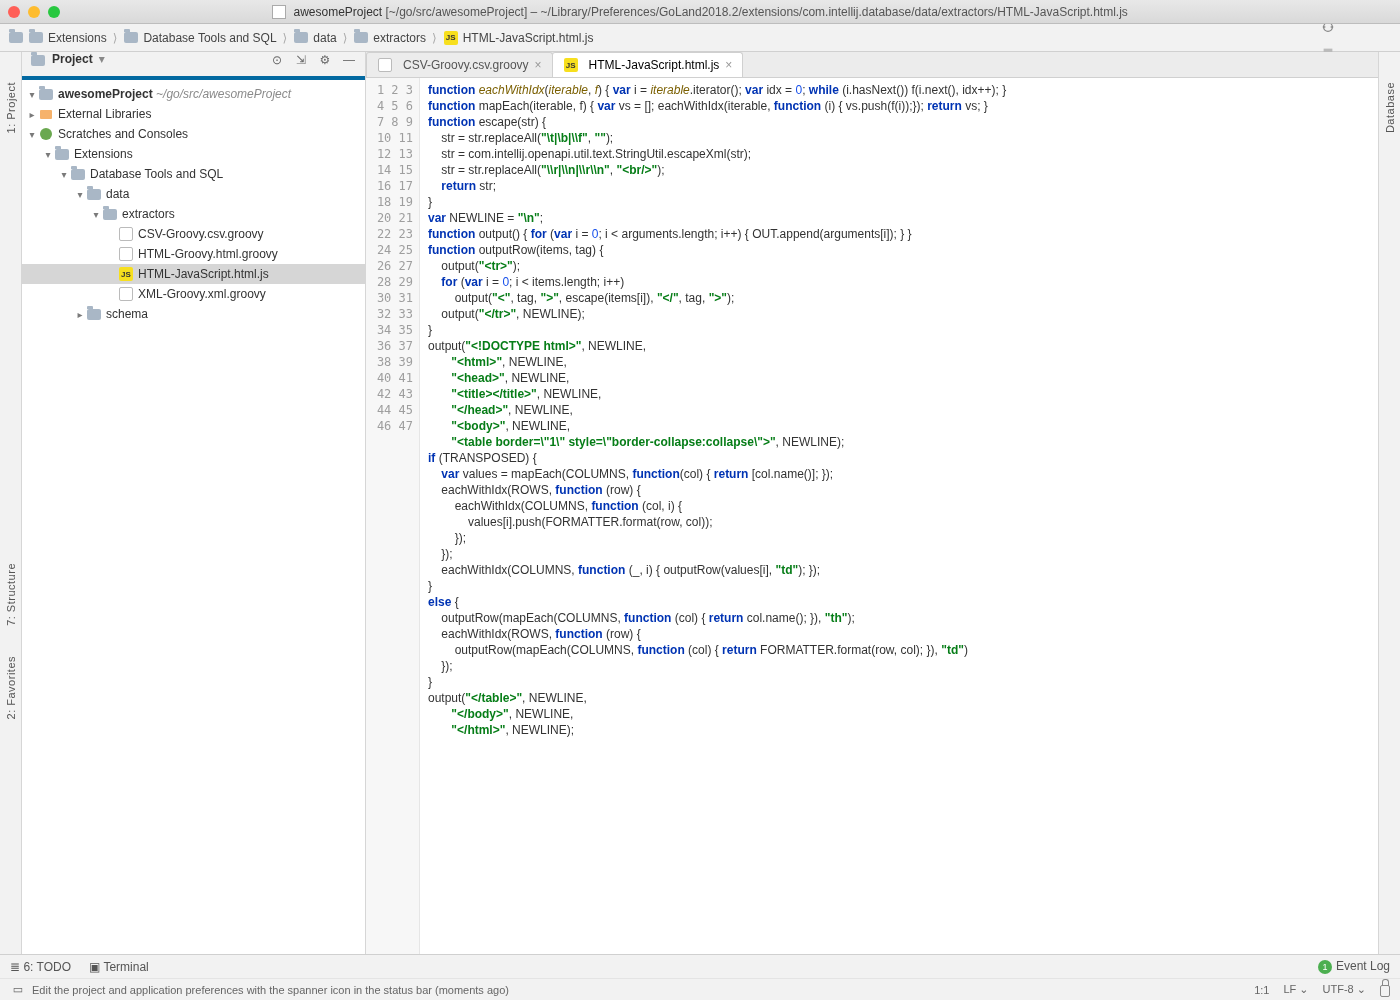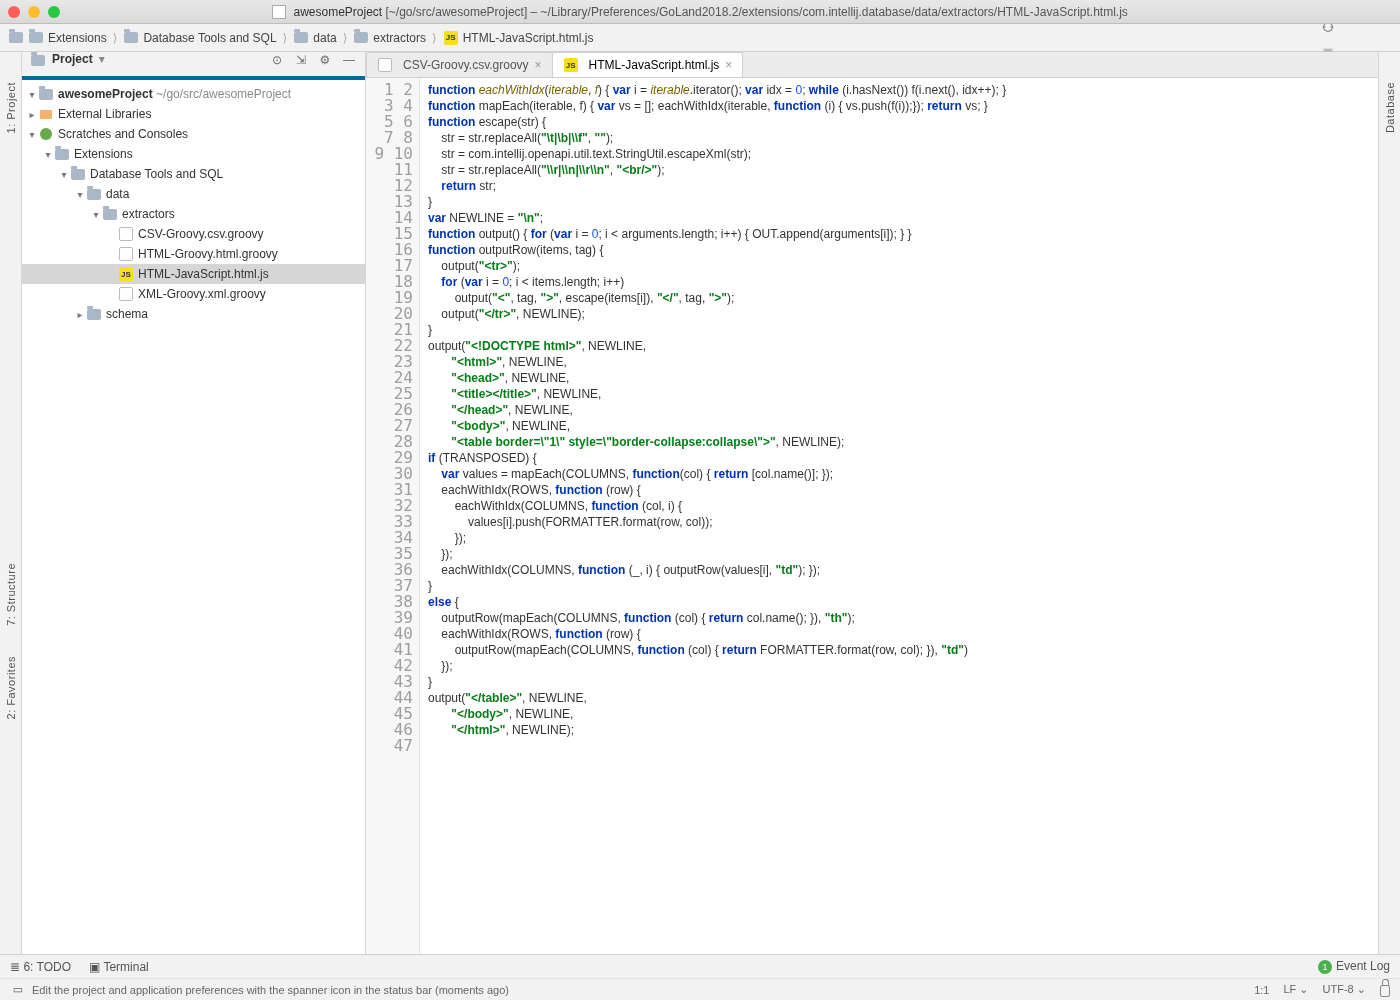--- a/index.html
+++ b/index.html
@@ -31,29 +31,29 @@
 .panel-header .actions { margin-left:auto; display:flex; gap:8px; color:#888; }
 .tree { flex:1; overflow:auto; padding: 4px 0; }
 .tree-row { display:flex; align-items:center; height: 20px; padding-right: 6px; white-space: nowrap; }
 .tree-row.selected { background:#d6d6d6; }
 .tw { width: 12px; text-align:center; color:#7a7a7a; font-size:10px; }
 .node-icon { width: 16px; height: 16px; margin-right: 4px; display:inline-flex; align-items:center; justify-content:center; }
 .folder { background:#a9b7c6; border-radius:2px; width:14px; height:11px; position:relative; }
 .folder:before { content:""; position:absolute; top:-3px; left:0; width:6px; height:3px; background:#a9b7c6; border-radius:1px 1px 0 0;}
 .file-js { width:14px; height:14px; background:#f7df1e; border-radius:2px; font-size:8px; font-weight:700; color:#333; display:flex; align-items:center; justify-content:center;}
 .file-gen { width:14px; height:14px; background:#fff; border:1px solid #bbb; border-radius:2px; }
-.muted { color:#8a8a8a; }
+.muted { color:#8a8a8a;font-style:italic; }
 
 .editor-area { flex:1; display:flex; flex-direction:column; min-width:0; background:#fff; }
 .tabs { height: 26px; background:#ececec; display:flex; align-items:flex-end; border-bottom:1px solid #d0d0d0; }
 .tab { height: 25px; padding: 0 10px; display:flex; align-items:center; gap:6px; border:1px solid #d0d0d0; border-bottom:none; background:#ececec; margin-right:-1px; font-size:12px; color:#555; border-radius: 3px 3px 0 0;}
 .tab.active { background:#fff; color:#000; }
 .tab .close { color:#999; font-size:12px; }
 .editor-body { flex:1; display:flex; min-height:0; }
-.gutter { width: 54px; background:#f7f7f7; border-right:1px solid #e6e6e6; text-align:right; padding: 4px 6px 4px 0; color:#9e9e9e; font-family: Menlo, monospace; font-size:16px; line-height:16px; }
+.gutter { width: 54px; background:#f7f7f7; border-right:1px solid #e6e6e6; text-align:right; padding: 4px 6px 4px 0; color:#9e9e9e; font-family: Menlo, monospace; font-size:12px; line-height:16px; }
 .code { flex:1; padding:4px 8px; font-family: Menlo, monospace; font-size:12px; line-height:16px; white-space:pre; overflow:auto; color:#333; }
 .kw { color:#0033b3; font-weight:600; }
 .str { color:#067d17; font-weight:600; }
 .num { color:#1750eb; }
 .fn { color:#7a5f00; font-style: italic; }
 .op { color:#333; }
 .right-gutter { width: 22px; background:#f2f2f2; border-left:1px solid #d6d6d6; display:flex; flex-direction:column; align-items:center; padding-top:30px; }
 
 .crumb-bar { height: 22px; border-top:1px solid #e6e6e6; background:#fff; padding: 0 10px; display:flex; align-items:center; font-size:11px; color:#777; font-style: italic;}
 

